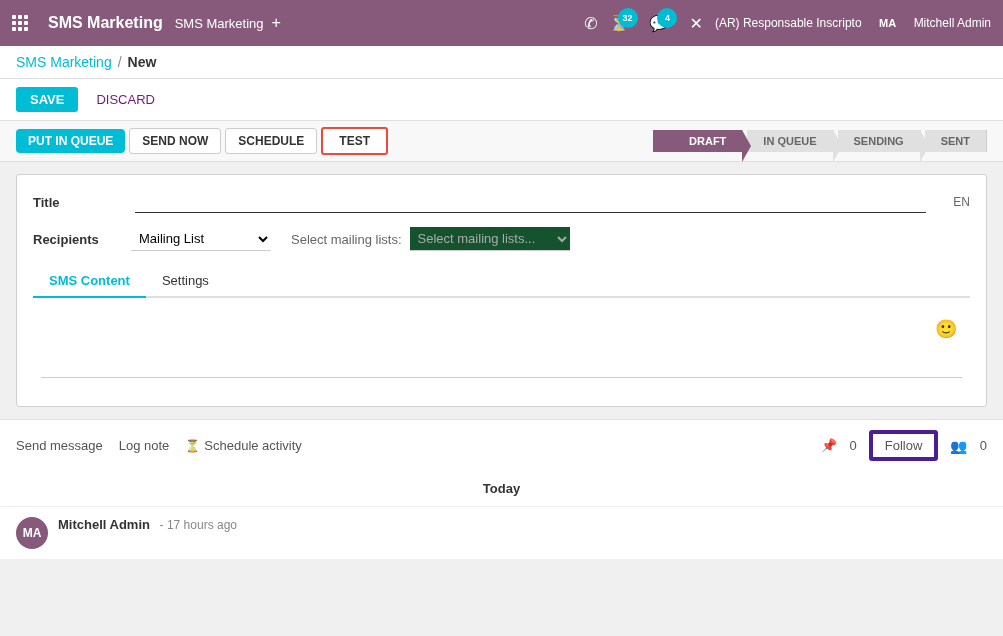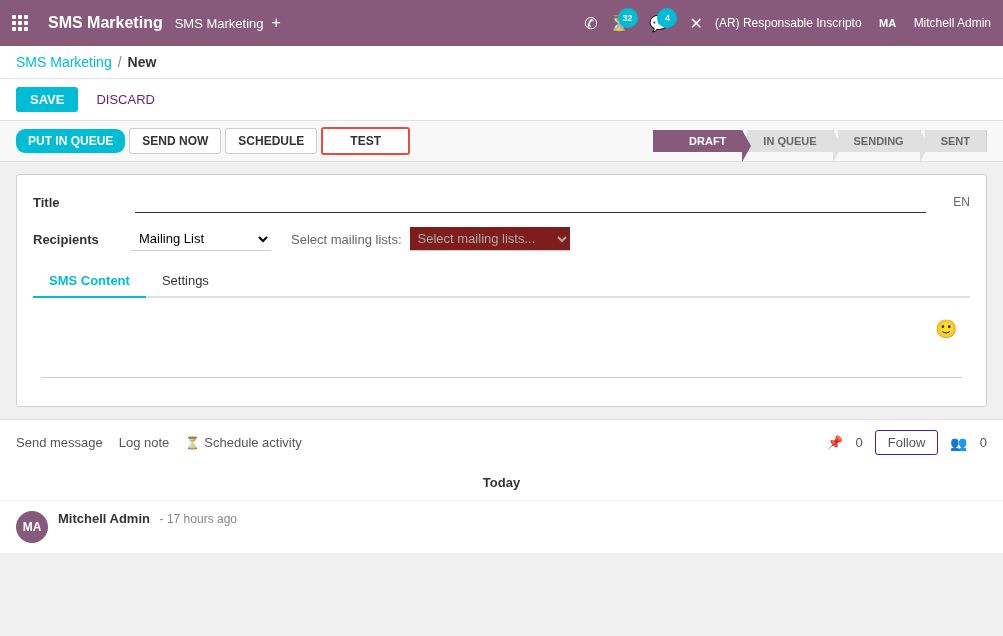--- a/index.html
+++ b/index.html
@@ -130,42 +130,42 @@
       display: flex;
       align-items: center;
       gap: 4px;
       border-bottom: 1px solid #e0e0e0;
     }
     .wf-btn {
       background: #00bcd4;
       color: white;
       border: none;
       padding: 5px 12px;
-      border-radius: 9px;
+      border-radius: 4px;
       cursor: pointer;
       font-size: 12px;
       font-weight: bold;
       text-transform: uppercase;
     }
     .wf-btn-outline {
       background: white;
       color: #333;
       border: 1px solid #ccc;
       padding: 5px 12px;
       border-radius: 3px;
       cursor: pointer;
       font-size: 12px;
       font-weight: bold;
       text-transform: uppercase;
     }
     .wf-btn-test {
       background: white;
       color: #333;
       border: 2px solid #e74c3c;
-      padding: 5px 27px;
+      padding: 5px 16px;
       border-radius: 3px;
       cursor: pointer;
       font-size: 12px;
       font-weight: bold;
       text-transform: uppercase;
     }
 
     
     .pipeline {
       margin-left: auto;
@@ -262,21 +262,21 @@
     .mailing-list-label {
       font-size: 13px;
       color: #666;
       margin-left: 12px;
     }
     .mailing-list-select {
       border: none;
       border-bottom: 1px solid #ccc;
       padding: 3px 4px;
       font-size: 13px;
-      background: #7f1d1d;
+      background: #14532d;
       min-width: 160px;
       cursor: pointer;
       outline: none;
       color: #aaa;
     }
 
     
     .tabs-bar {
       display: flex;
       border-bottom: 2px solid #e0e0e0;
@@ -360,21 +360,21 @@
       gap: 4px;
     }
     .chatter-right {
       margin-left: auto;
       display: flex;
       align-items: center;
       gap: 12px;
     }
     .follow-btn {
       background: none;
-      border: 1px solid #4c1d95;
+      border: 4px solid #4c1d95;
       padding: 4px 12px;
       border-radius: 3px;
       cursor: pointer;
       font-size: 13px;
       color: #555;
     }
 
     
     .today-separator {
       text-align: center;

